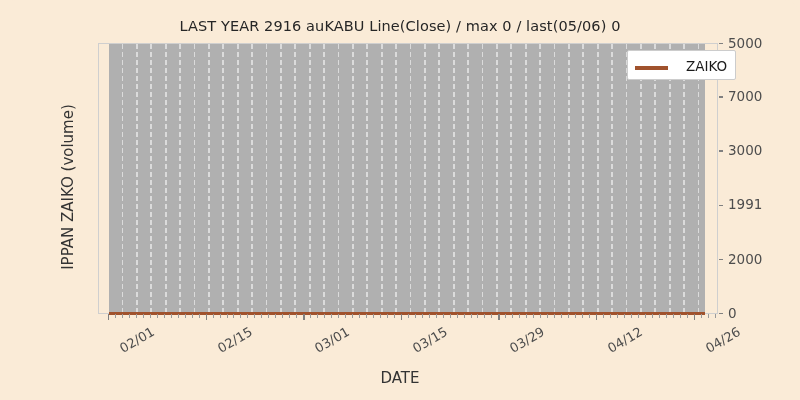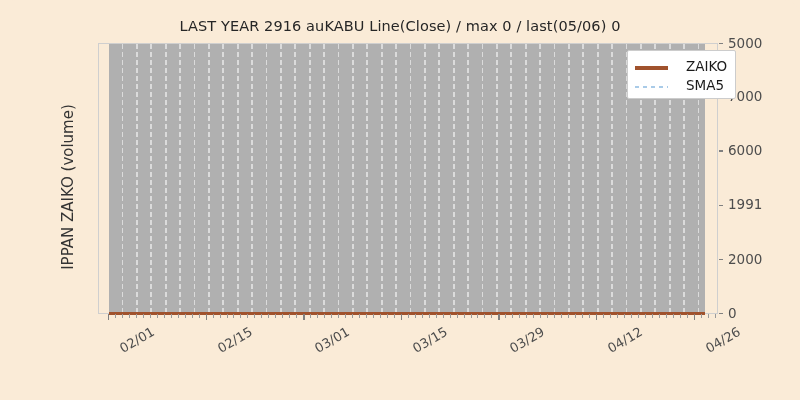--- a/index.html
+++ b/index.html
@@ -228,21 +228,21 @@
   <div class="ytick" style="top:259.5px">
     <div class="tick-mark"></div>
     <div class="tick-label">2000</div>
   </div>
   <div class="ytick" style="top:205.3px">
     <div class="tick-mark"></div>
     <div class="tick-label">1991</div>
   </div>
   <div class="ytick" style="top:151.1px">
     <div class="tick-mark"></div>
-    <div class="tick-label">6000</div>
+    <div class="tick-label">3000</div>
   </div>
   <div class="ytick" style="top:96.9px">
     <div class="tick-mark"></div>
     <div class="tick-label">7000</div>
   </div>
   <div class="ytick" style="top:43.5px">
     <div class="tick-mark"></div>
     <div class="tick-label">5000</div>
   </div>
 
@@ -344,30 +344,25 @@
       <div class="xtick-minor" style="left: 658.74px;"></div>
       <div class="xtick-minor" style="left: 665.71px;"></div>
       <div class="xtick-minor" style="left: 672.69px;"></div>
       <div class="xtick-minor" style="left: 679.66px;"></div>
       <div class="xtick-minor" style="left: 686.63px;"></div>
       <div class="xtick-minor" style="left: 700.57px;"></div>
       <div class="xtick-minor" style="left: 707.54px;"></div>
       <div class="xtick-minor" style="left: 714.51px;"></div>
     </div>
 
+  <div id="xaxis-title">DATE</div>
   <div id="yaxis-title">IPPAN ZAIKO (volume)</div>
 
   <div id="legend">
     <div class="legend-row">
       <span class="legend-swatch">
           <span class="solid"></span>
         </span>
       <span class="legend-label">ZAIKO</span>
     </div>
-    <div class="legend-row">
-      <span class="legend-swatch">
-          <span class="dotted"></span>
-        </span>
-      <span class="legend-label">SMA5</span>
-    </div>
   </div>
 
 </div>
 
 </body></html>

